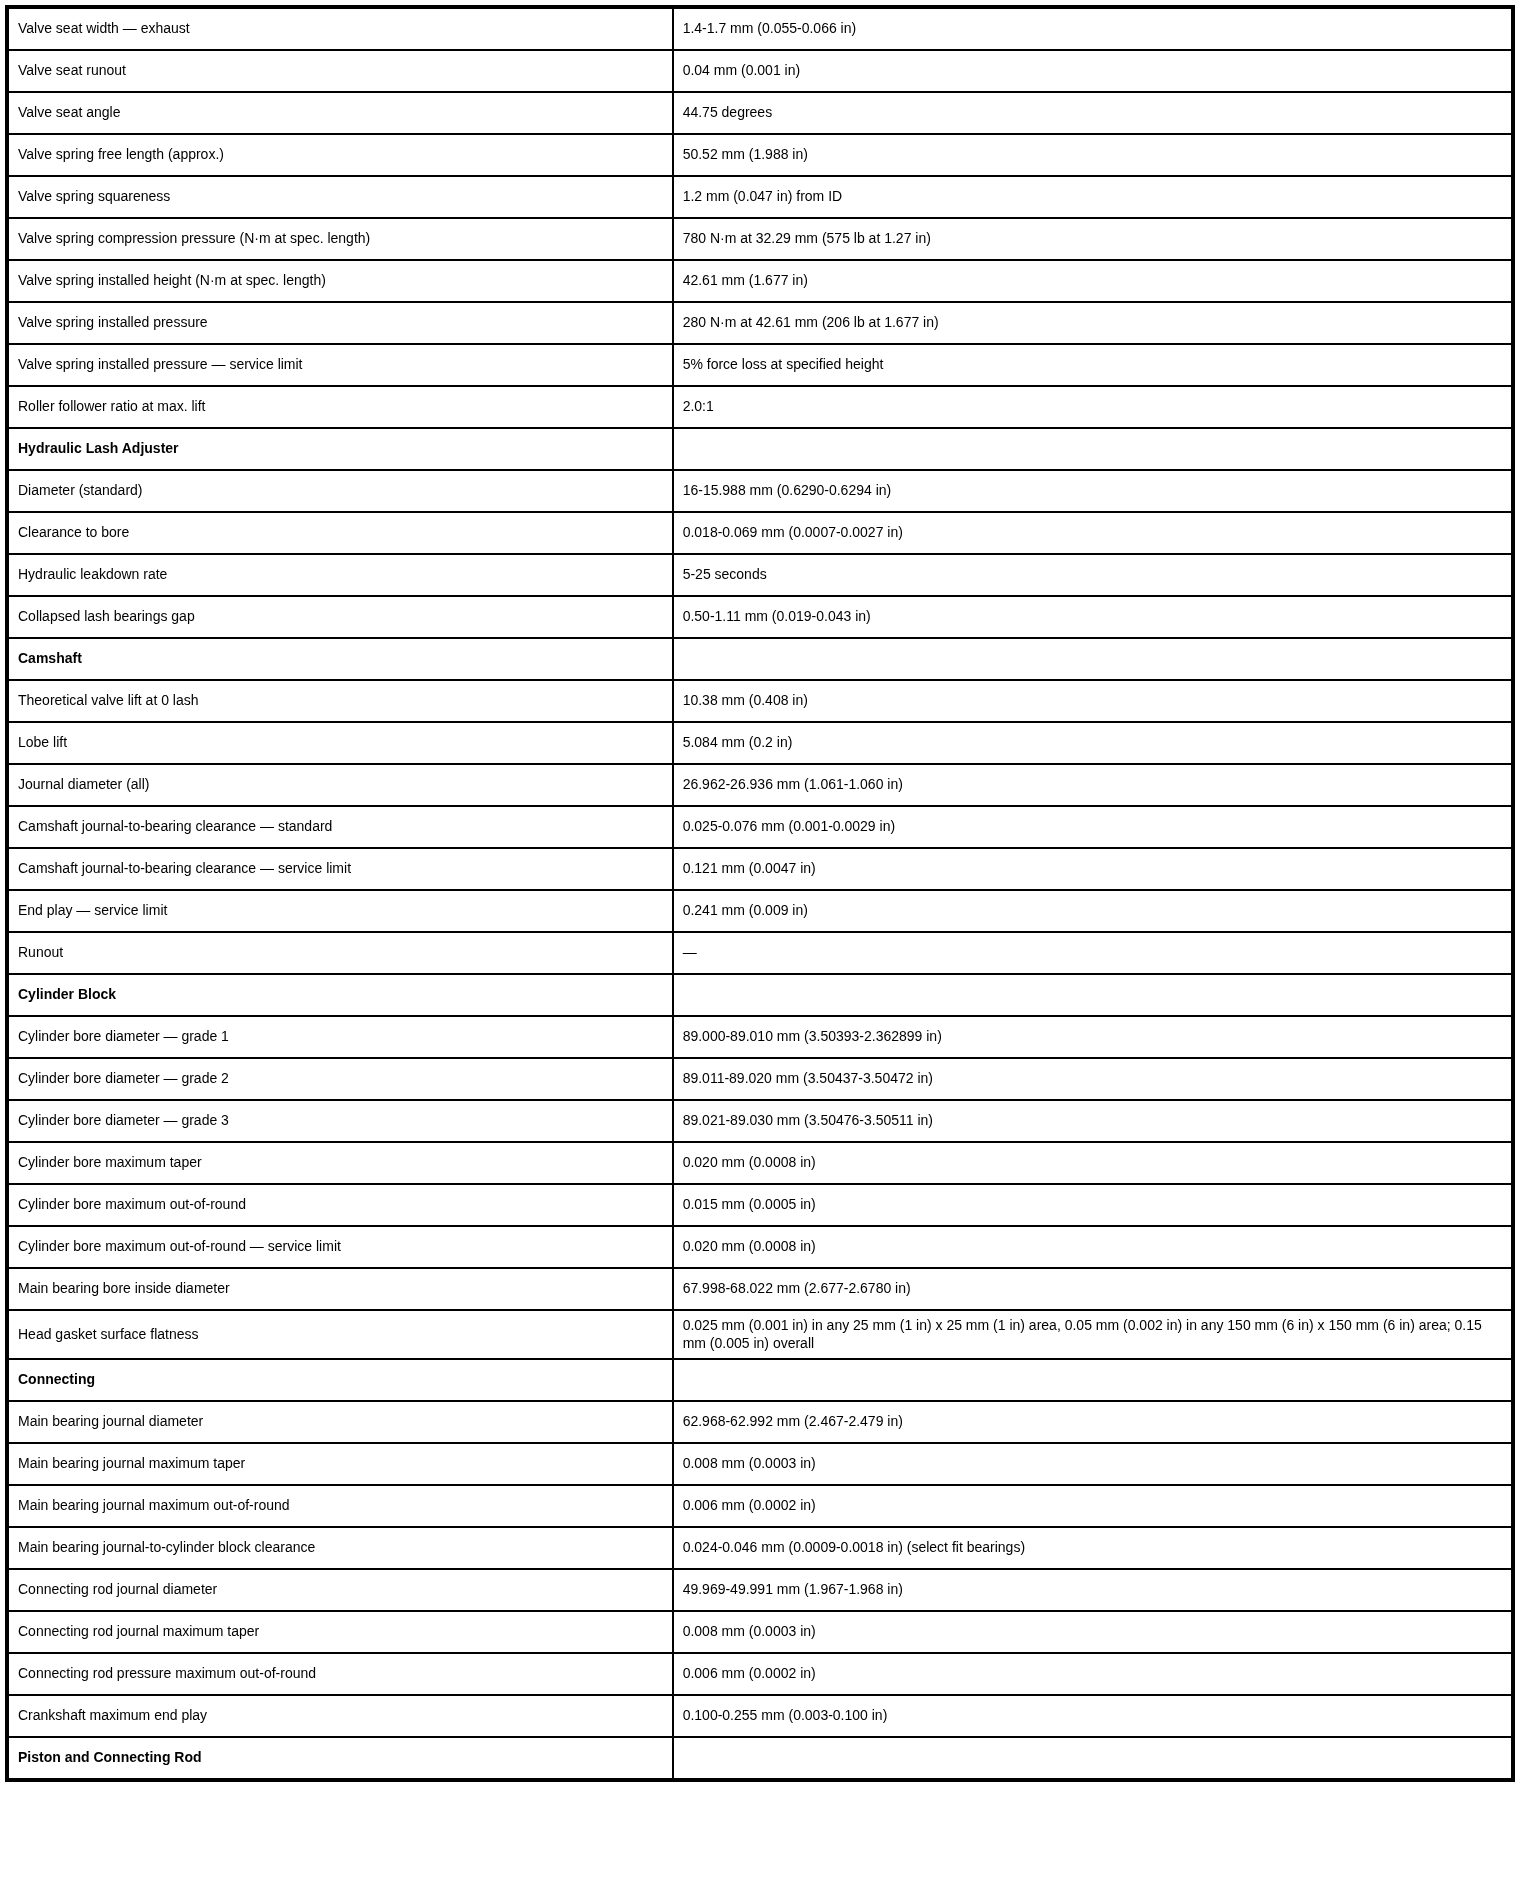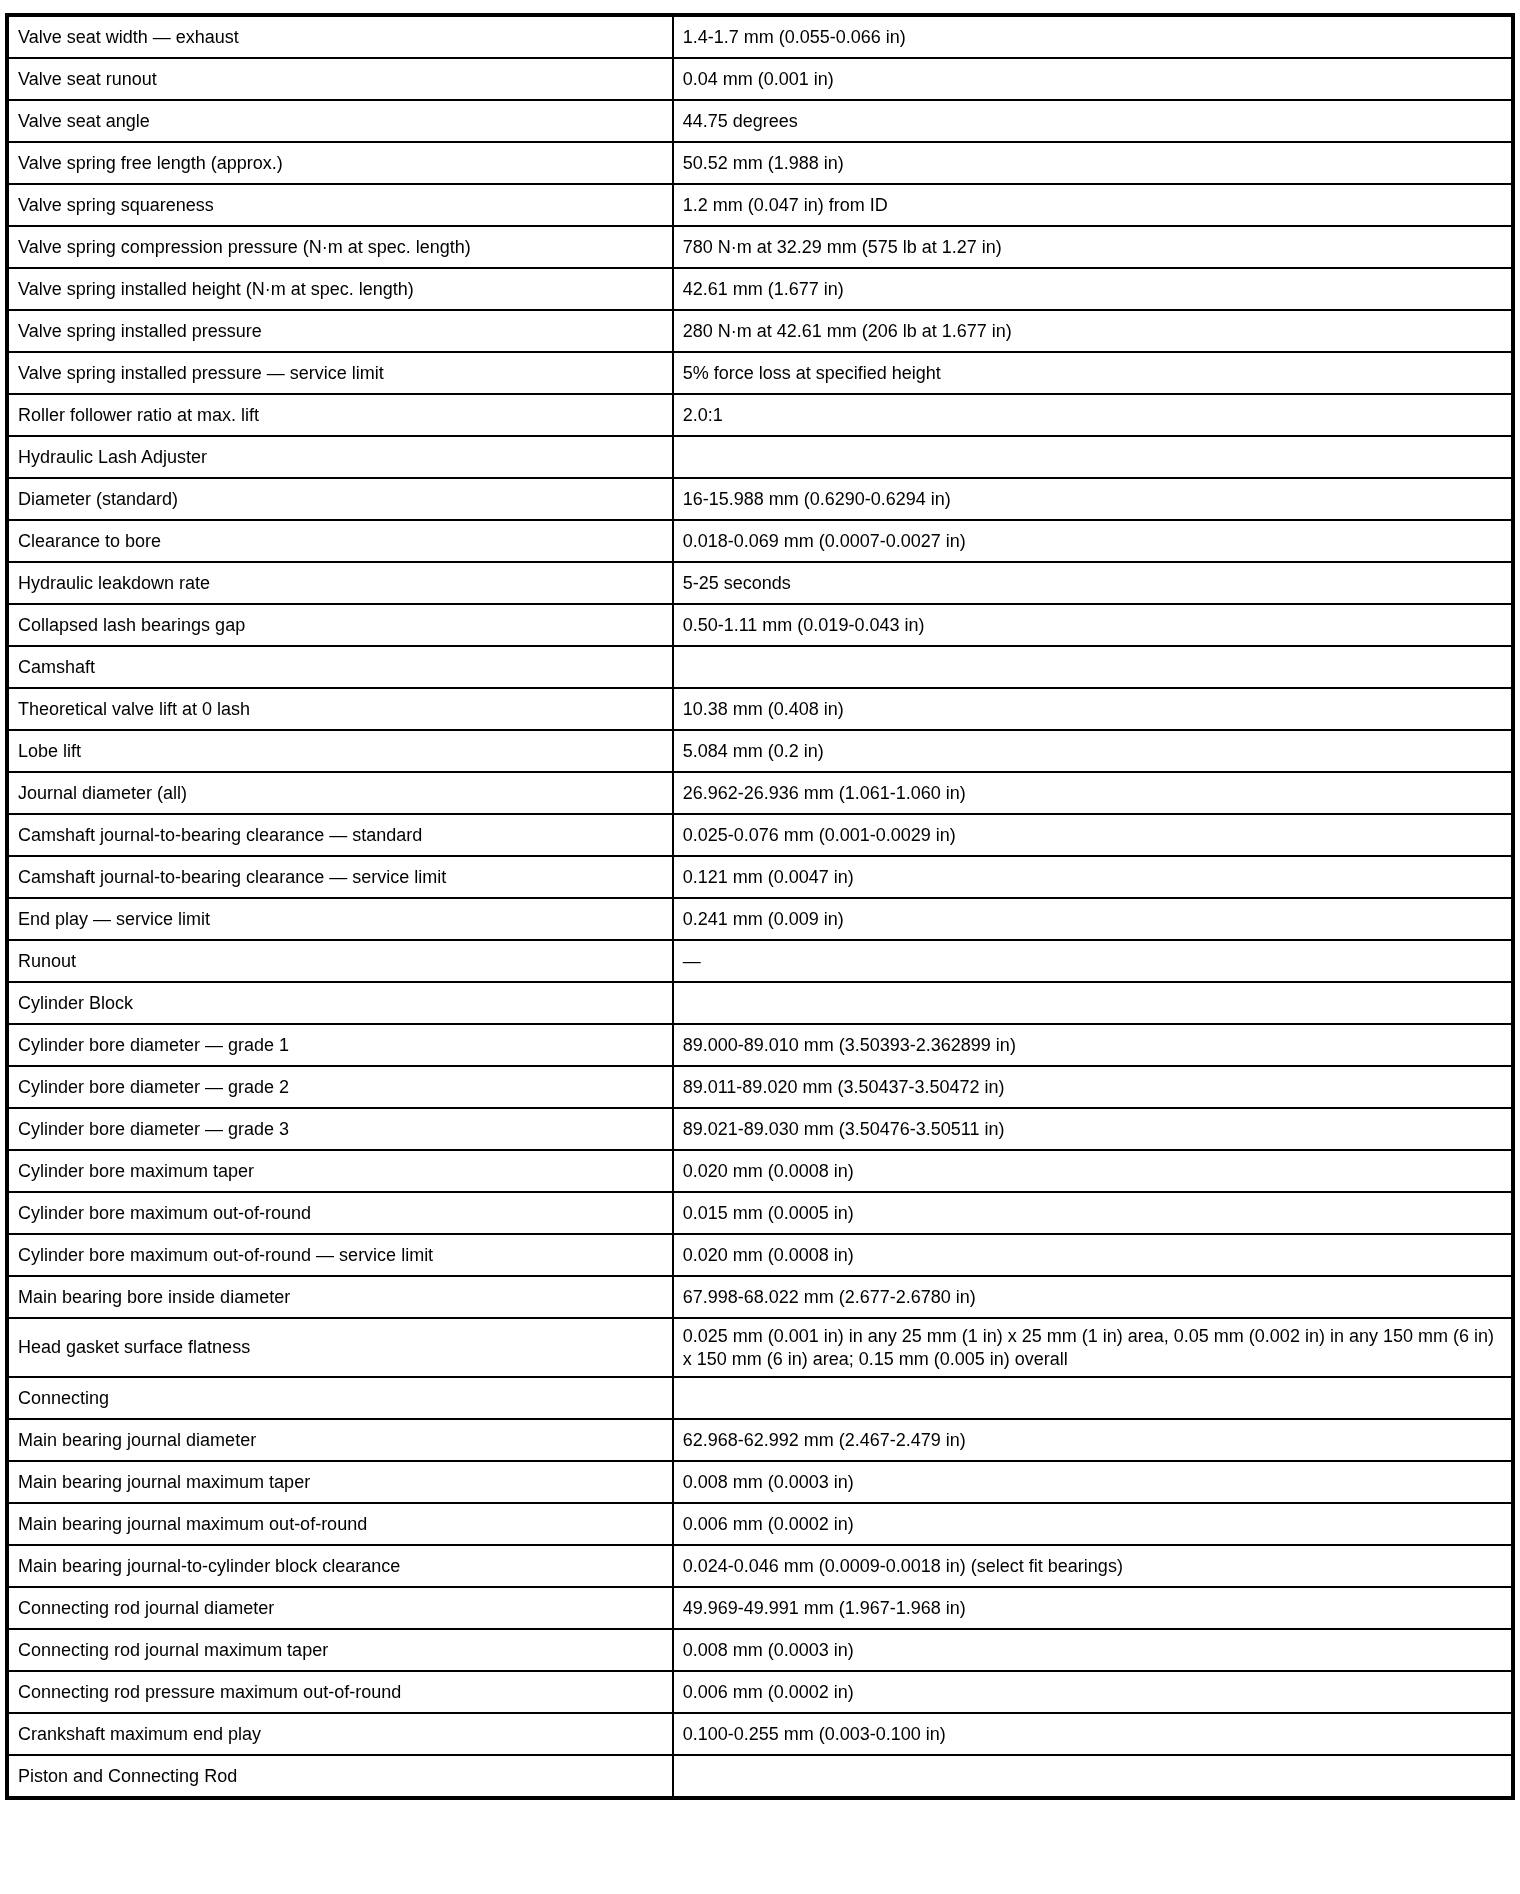--- a/index.html
+++ b/index.html
@@ -13,37 +13,36 @@
     box-sizing: border-box;
     background: #ffffff;
     padding: 5px;
   }
   table.spec-table {
     width: 100%;
     border-collapse: collapse;
     table-layout: fixed;
     border: 4px solid #000000;
     font-family: "Liberation Sans", "DejaVu Sans", sans-serif;
-    font-size: 18px;
+    font-size: 14px;
     line-height: 1.25;
     color: #000000;
-    margin-top: 8px;
   }
   table.spec-table col.col-label { width: 44.2%; }
   table.spec-table col.col-value { width: 55.8%; }
   table.spec-table td {
     border: 2px solid #000000;
     padding: 6px 8px 6px 9px;
     height: 28px;
     vertical-align: middle;
     overflow: hidden;
     word-wrap: break-word;
   }
   tr.section-row td.label-cell {
-    font-weight: normal;
+    font-weight: bold;
   }
 </style>
 </head>
 <body>
 
 <div class="page">
   <table class="spec-table">
     <colgroup>
       <col class="col-label">
       <col class="col-value">

